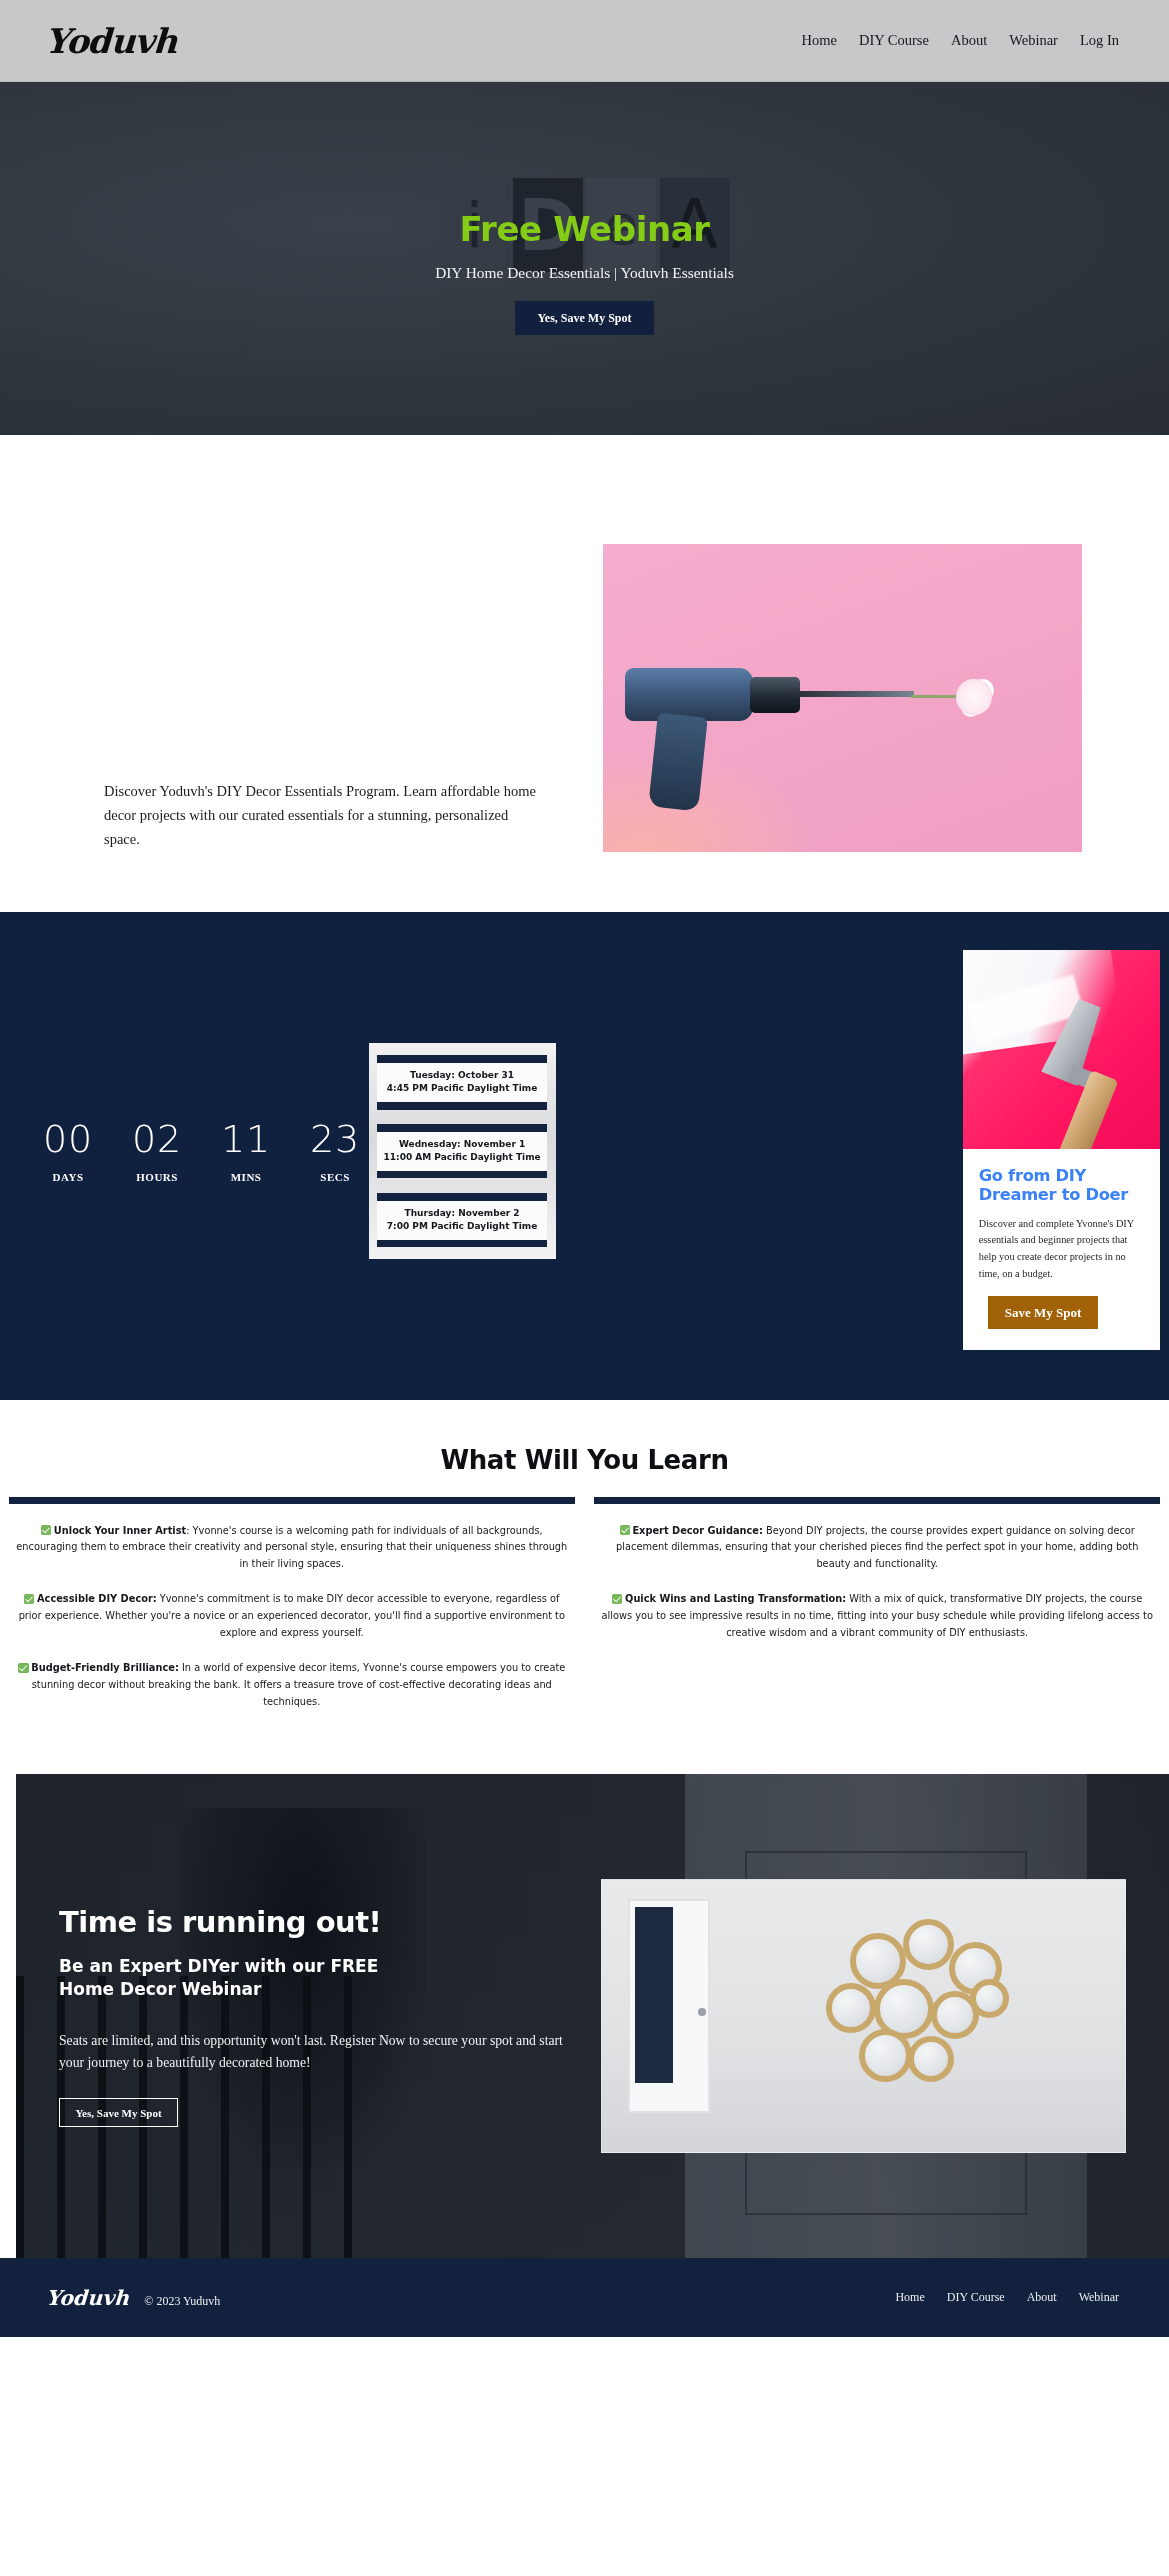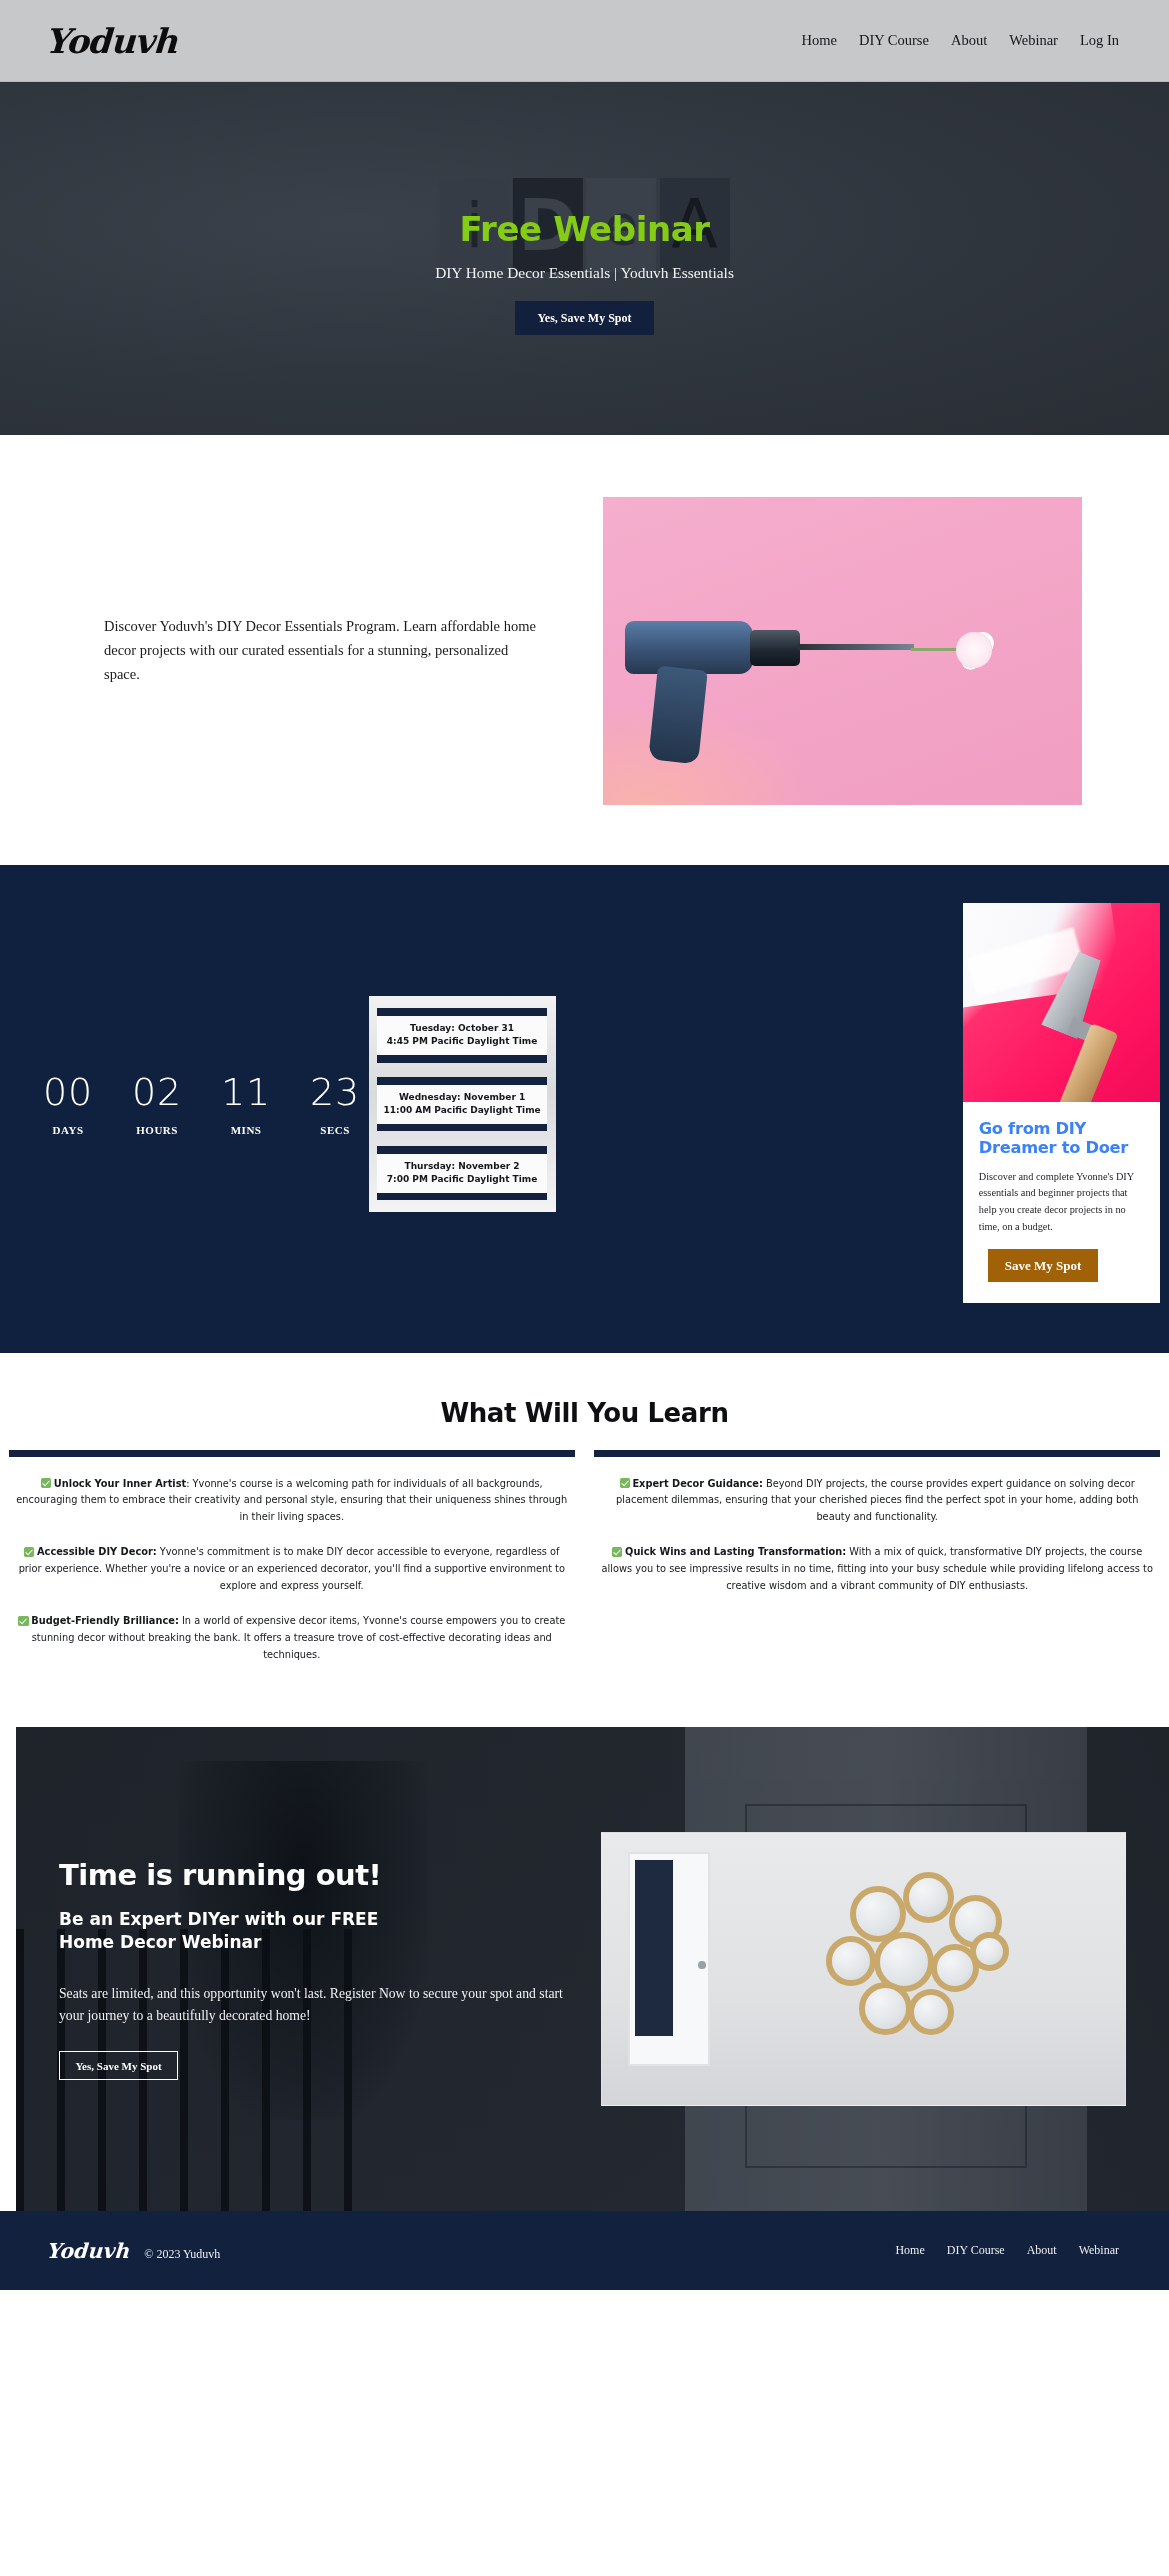--- a/index.html
+++ b/index.html
@@ -104,22 +104,23 @@
     padding: 9.4px 22px;
     border: none;
     cursor: pointer;
   }
 
   
   .intro {
     background: #fff;
     padding: 62px 48px 60px;
     display: flex;
-    align-items: center;
+    align-items: flex-end;
     gap: 24px;
+    margin-top: 47px;
   }
   .intro-text {
     flex: 0 0 auto;
     width: 531px;
     padding-left: 56px;
     padding-right: 34px;
     font-family: "Liberation Serif", serif;
     font-size: 14.5px;
     line-height: 1.65;
     color: #1b1b1b;

